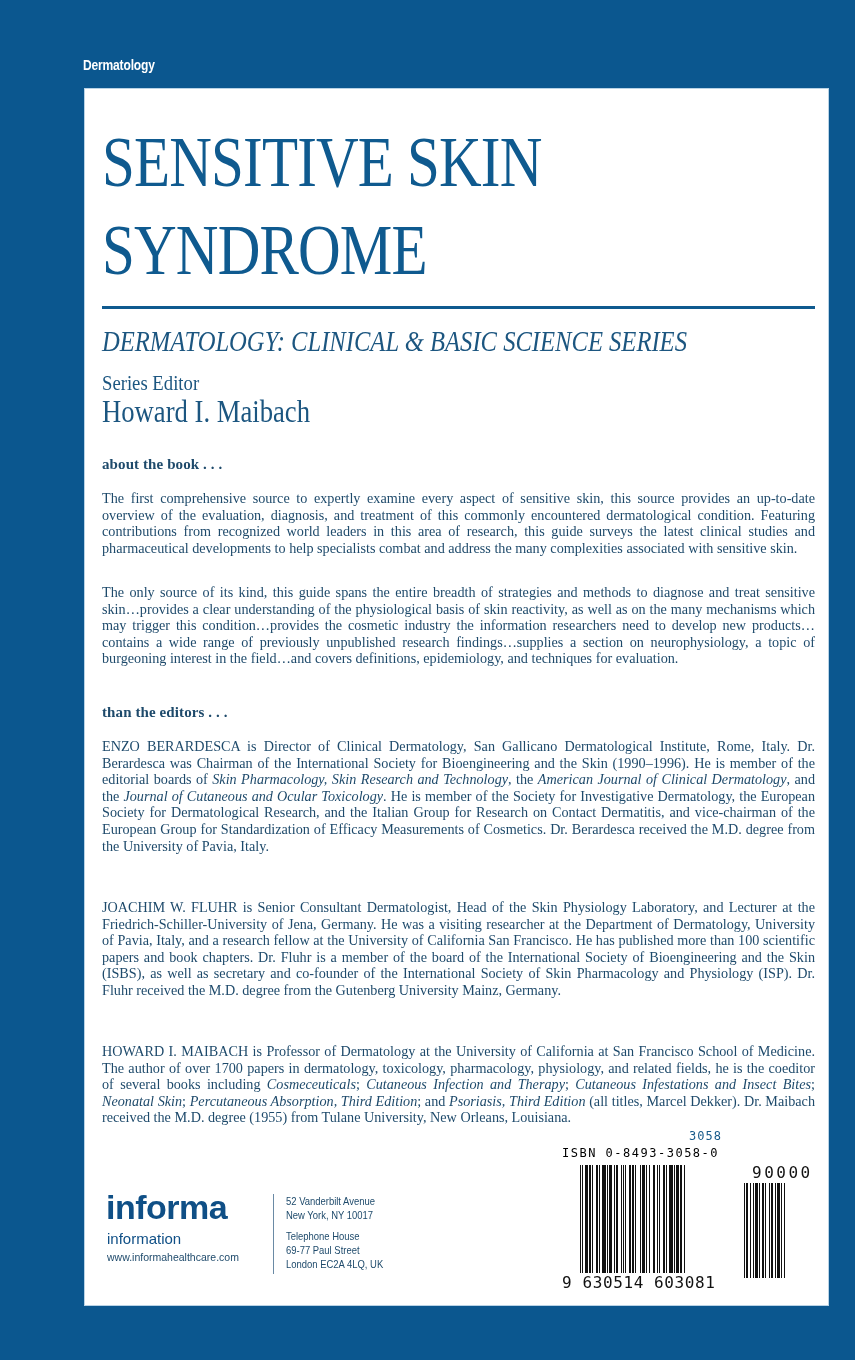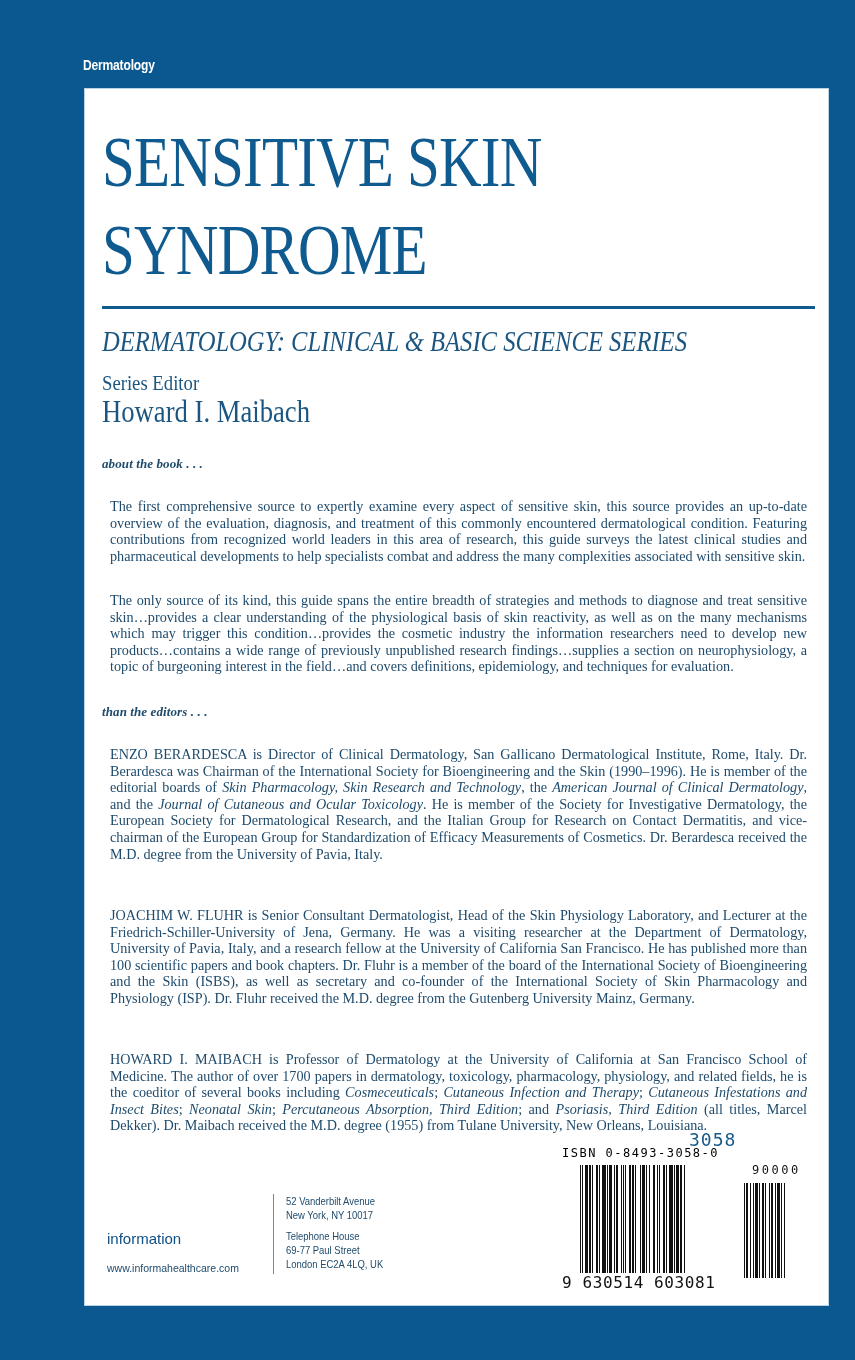--- a/index.html
+++ b/index.html
@@ -63,46 +63,45 @@
     }
     .body-text {
       position: absolute; left: 18px; width: 713px;
       color: #1e4a6b;
       font-size: 14.2px; line-height: 16.6px;
       text-align: justify;
     }
     .section-head {
       position: absolute; left: 18px;
       color: #1e4a6b;
-      font-size: 13px; font-weight: bold;
+      font-size: 15px; font-weight: bold;
       letter-spacing: 0.1px;
-      font-style: italic;
-    }
-    .body-text p { margin: 8px; }
+    }
+    .body-text p { margin: 0; }
     .body-text i { font-style: italic; }
 
     .publisher {
       position: absolute; left: 22px; top: 1100px;
       width: 340px; height: 90px;
     }
     .logo-name {
       position: absolute; left: 0; top: 0;
       color: #0f4f86;
       font-family: "Liberation Sans", "DejaVu Sans", sans-serif;
       font-weight: bold; font-size: 34px;
       letter-spacing: -0.5px;
     }
     .logo-sub {
       position: absolute; left: 1px; top: 42px;
       color: #0f4f86;
       font-family: "Liberation Sans", "DejaVu Sans", sans-serif;
       font-size: 15px;
     }
     .logo-url {
-      position: absolute; left: 1px; top: 74px;
+      position: absolute; left: 1px; top: 63px;
       color: #1e4a6b;
       font-family: "Liberation Sans", "DejaVu Sans", sans-serif;
       font-size: 10.5px;
     }
     .pub-divider {
       position: absolute; left: 167px; top: 6px;
       width: 1px; height: 80px; background: #6a8aa5;
     }
     .address {
       position: absolute; left: 180px;
@@ -116,40 +115,40 @@
     .addr2 { top: 41px; }
 
     .barcode-wrap {
       position: absolute; left: 450px; top: 1040px;
       width: 290px; height: 170px;
     }
     .bc-price-code {
       position: absolute; left: 155px; top: 1px;
       color: #175a8a;
       font-family: "DejaVu Sans Mono", "Liberation Mono", monospace;
-      font-size: 18px; letter-spacing: 1px;
+      font-size: 12px; letter-spacing: 1px;
     }
     .bc-isbn {
       position: absolute; left: 28px; top: 18px;
       color: #000000;
       font-family: "DejaVu Sans Mono", "Liberation Mono", monospace;
       font-size: 12px; letter-spacing: 1.5px;
       white-space: nowrap;
     }
     .bc-main {
       position: absolute; left: 46px; top: 37px; width: 156px; height: 130px;
     }
     .bc-addon {
       position: absolute; left: 210px; top: 55px; width: 68px; height: 95px;
     }
     .bc-addon-digits {
       position: absolute; left: 218px; top: 35px;
       color: #111;
       font-family: "DejaVu Sans Mono", "Liberation Mono", monospace;
-      font-size: 12px; letter-spacing: 2.5px;
+      font-size: 16px; letter-spacing: 2.5px;
     }
     .bc-ean {
       position: absolute; left: 28px; top: 145px;
       color: #111;
       font-family: "DejaVu Sans Mono", "Liberation Mono", monospace;
       font-size: 16px; letter-spacing: 0.6px;
       white-space: nowrap;
       background: transparent;
     }
     .bc-ean span { background: #fff; }
@@ -183,20 +182,21 @@
     <p><span>ENZO BERARDESCA is Director of Clinical Dermatology, San Gallicano Dermatological Institute, Rome, Italy.  Dr. Berardesca was Chairman of the International Society for Bioengineering and the Skin (1990–1996). He is member of the editorial boards of </span><i>Skin Pharmacology, Skin Research and Technology</i><span>, the </span><i>American Journal of Clinical Dermatology</i><span>, and the </span><i>Journal of Cutaneous and Ocular Toxicology</i><span>. He is member of the Society for Investigative Dermatology, the European Society for Dermatological Research, and the Italian Group for Research on Contact Dermatitis, and vice-chairman of the European Group for Standardization of Efficacy Measurements of Cosmetics. Dr. Berardesca received the M.D. degree from the University of Pavia, Italy.</span></p>
   </div>
   <div class="body-text" style="top:811px">
     <p>JOACHIM W. FLUHR is Senior Consultant Dermatologist, Head of the Skin Physiology Laboratory, and Lecturer at the Friedrich-Schiller-University of Jena, Germany.  He was a visiting researcher at the Department of Dermatology, University of Pavia, Italy, and a research fellow at the University of California San Francisco. He has published more than 100 scientific papers and book chapters. Dr. Fluhr is a member of the board of the International Society of Bioengineering and the Skin (ISBS), as well as  secretary and co-founder of the International Society of Skin Pharmacology and Physiology (ISP).  Dr. Fluhr received the M.D. degree from the Gutenberg University Mainz, Germany.</p>
   </div>
   <div class="body-text" style="top:955px">
     <p><span>HOWARD I. MAIBACH is Professor of Dermatology at the University of California at San Francisco School of Medicine. The author of over 1700 papers in dermatology, toxicology, pharmacology, physiology, and related fields, he is the coeditor of several books including </span><i>Cosmeceuticals</i><span>; </span><i>Cutaneous Infection and Therapy</i><span>; </span><i>Cutaneous Infestations and Insect Bites</i><span>; </span><i>Neonatal Skin</i><span>; </span><i>Percutaneous Absorption, Third Edition</i><span>; and </span><i>Psoriasis, Third Edition</i><span> (all titles, Marcel Dekker). Dr. Maibach received the M.D. degree (1955) from Tulane University, New Orleans, Louisiana.</span></p>
   </div>
 
   <div class="publisher">
+    <div class="logo-name">informa</div>
     <div class="logo-sub">information</div>
     <div class="logo-url">www.informahealthcare.com</div>
     <div class="pub-divider"></div>
     <div class="address addr1">
       <div>52 Vanderbilt Avenue</div>
       <div>New York, NY 10017</div>
     </div>
     <div class="address addr2">
       <div>Telephone House</div>
       <div>69-77 Paul Street</div>

